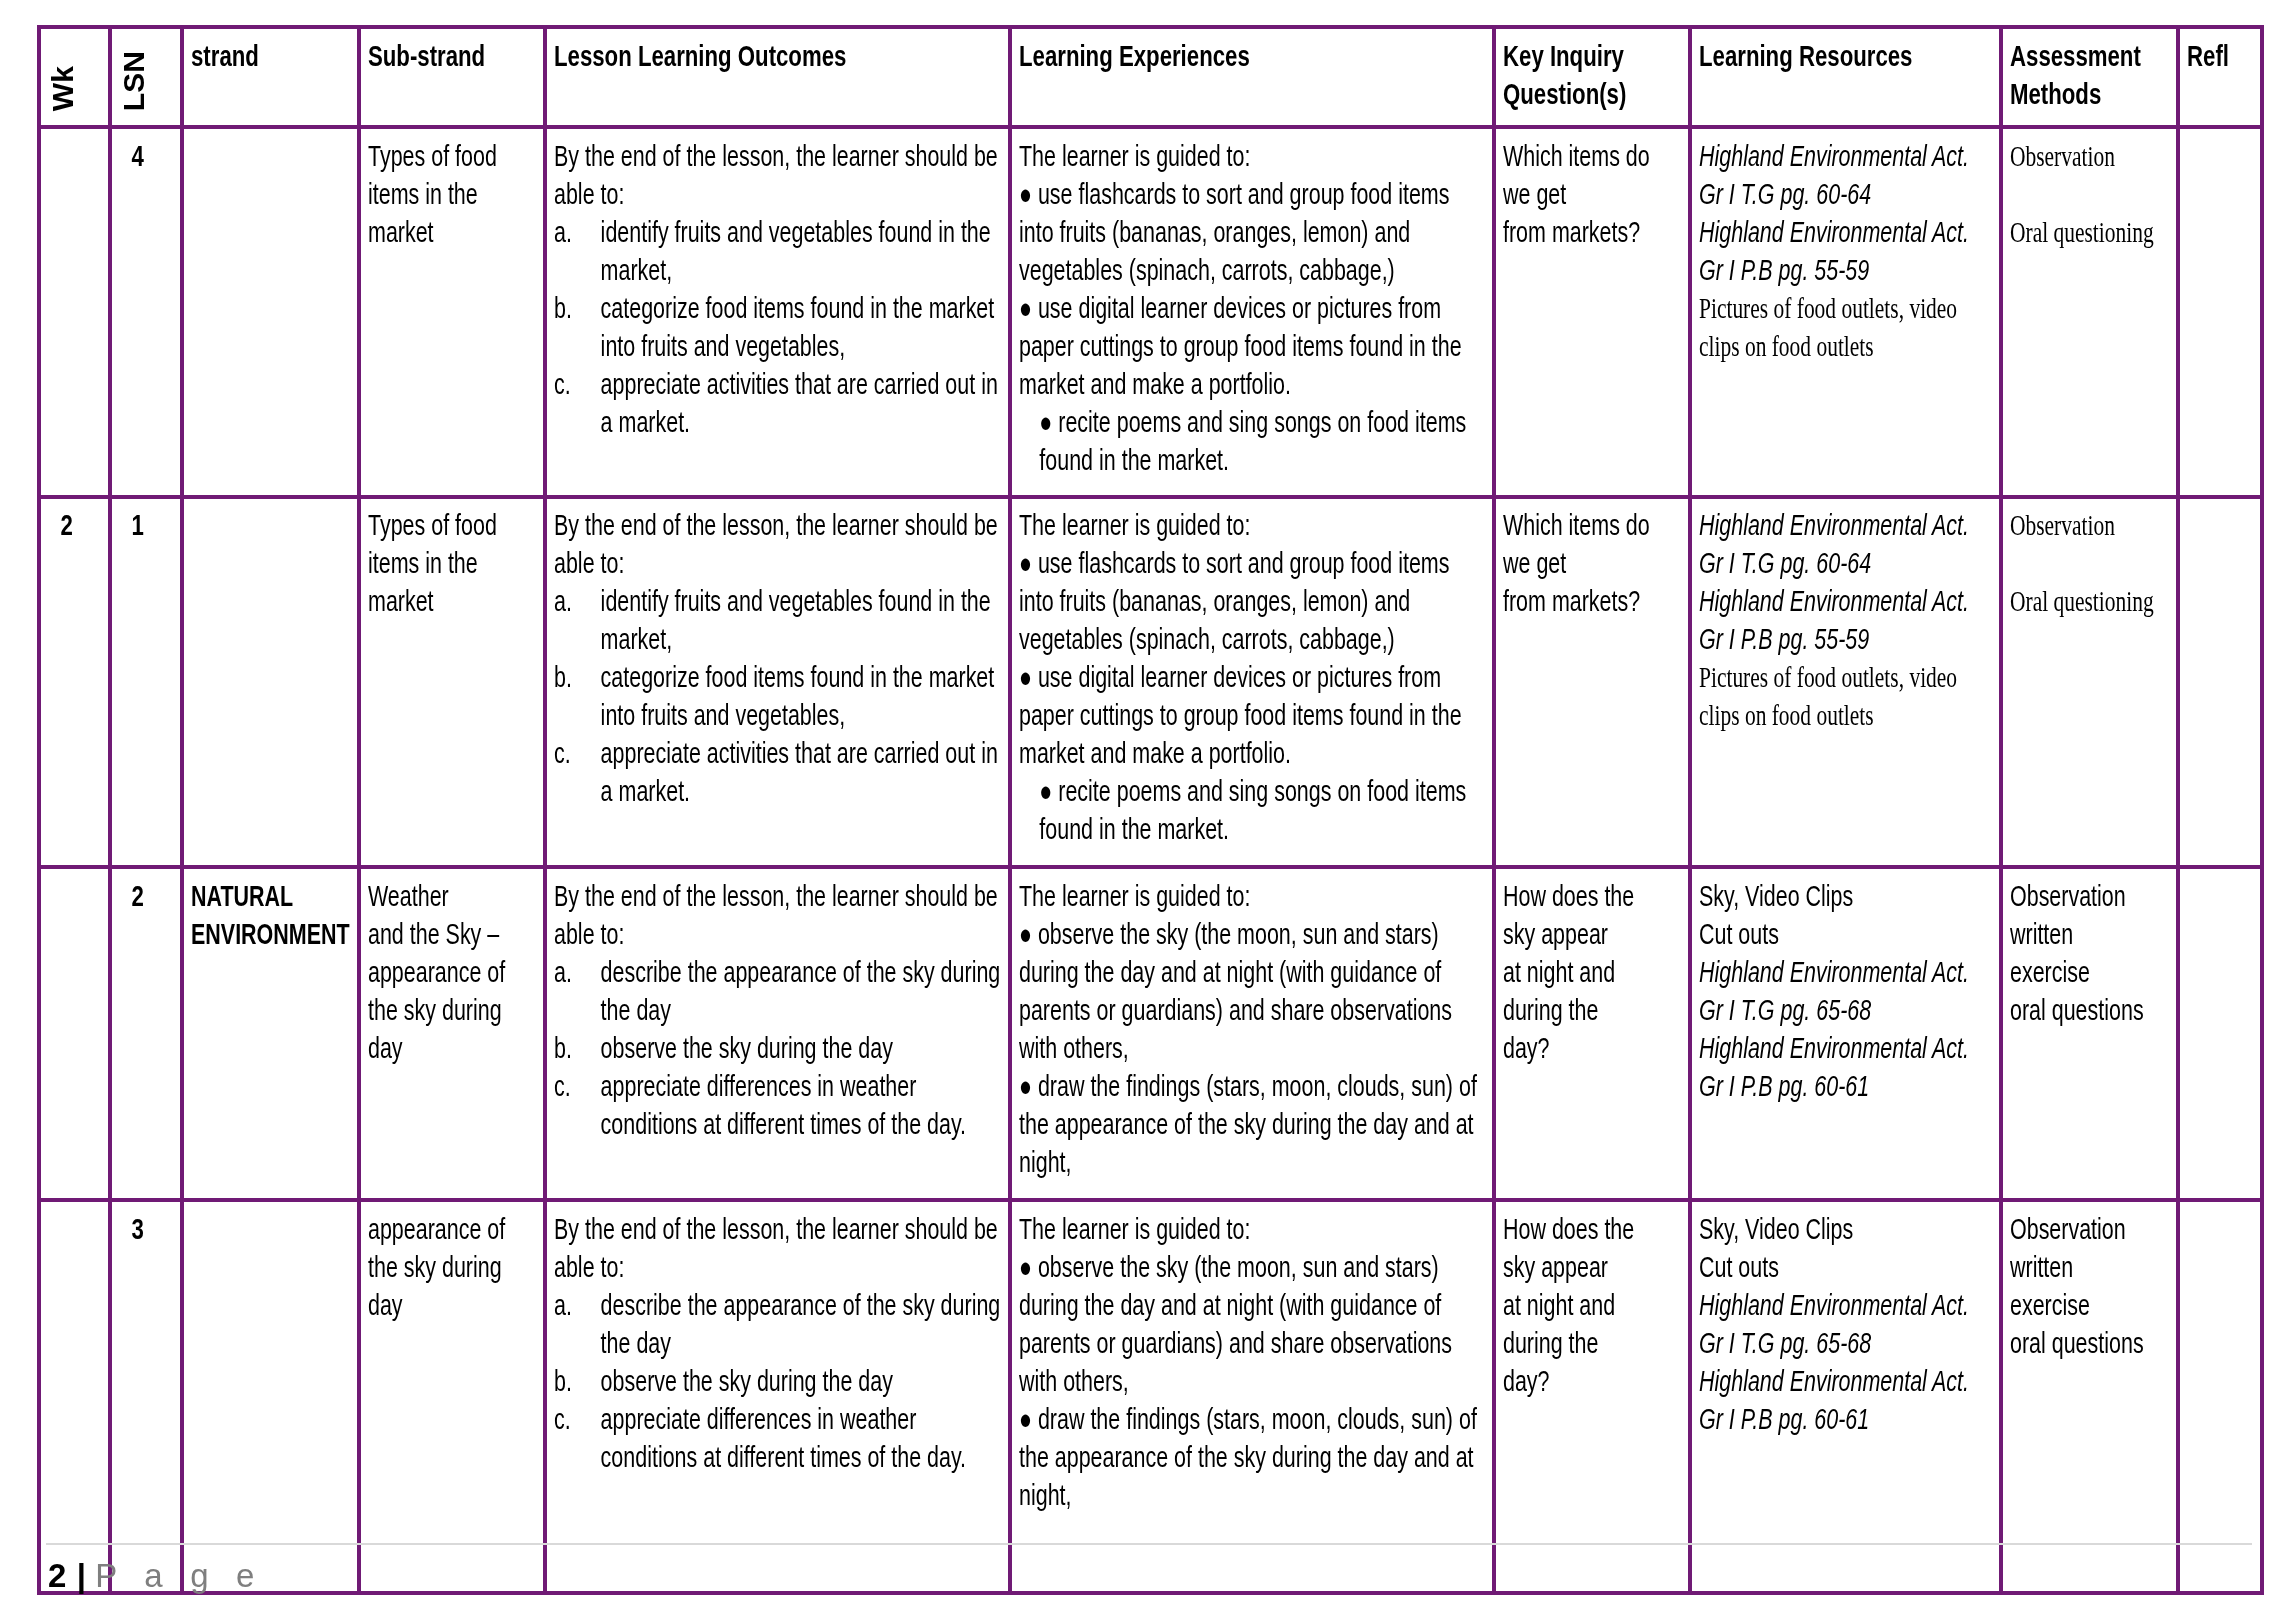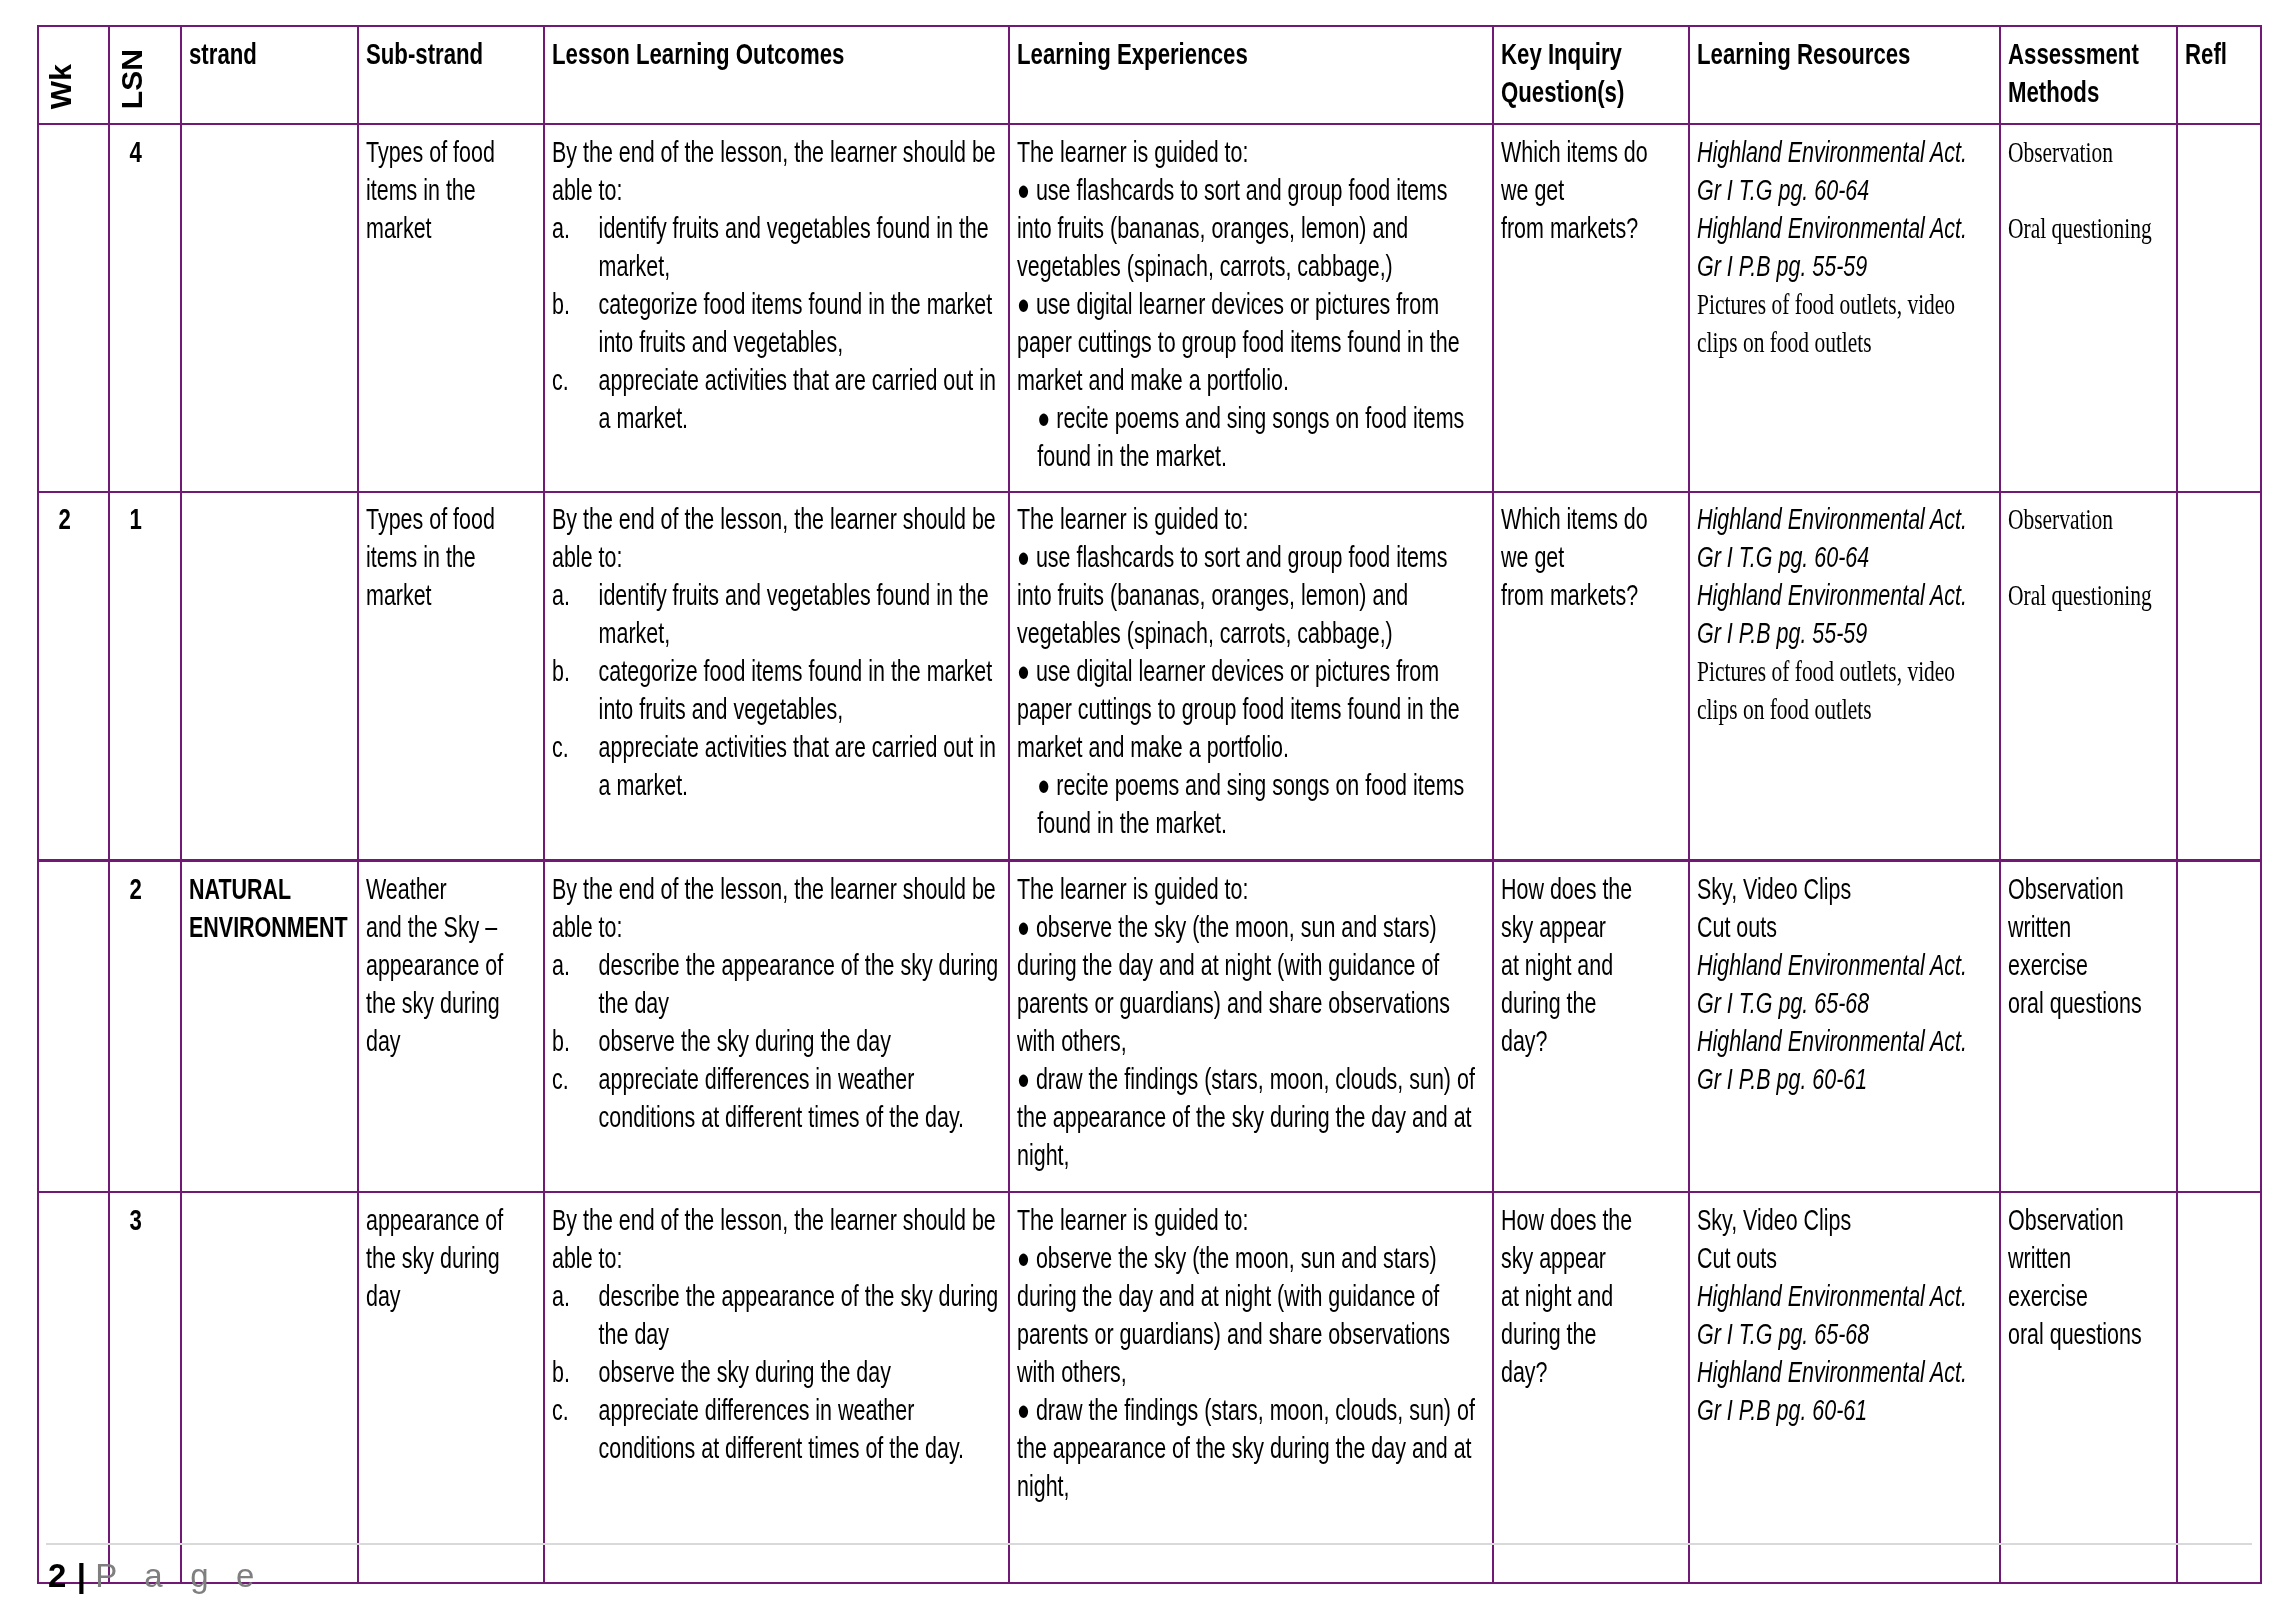--- a/index.html
+++ b/index.html
@@ -4,21 +4,21 @@
 <style>
   html,body{margin:0;padding:0;background:#e8e8e8;}
   .page{
     position:relative;width:2295px;height:1623px;background:#ffffff;
     font-family:"Liberation Sans",sans-serif;color:#000;overflow:hidden;
   }
   table.sow{
     position:absolute;left:37px;top:25px;width:2222px;
     border-collapse:collapse;table-layout:fixed;
   }
-  td{border:2px solid #701a75;vertical-align:top;padding:7.9px 6.5px;overflow:hidden;}
+  td{border:4px solid #701a75;vertical-align:top;padding:7.9px 6.5px;overflow:hidden;}
   thead td{height:80px;}
   tbody tr:nth-child(1) td{height:350px;}
   tbody tr:nth-child(2) td{height:351px;border-bottom-width:3.9px;}
   tbody tr:nth-child(3) td{height:313px;}
   tbody tr:nth-child(4) td{height:373px;}
   
   .squeeze{
     transform:scaleX(0.74);transform-origin:0 0;width:135.1%;
     font-size:29px;line-height:38px;
   }

